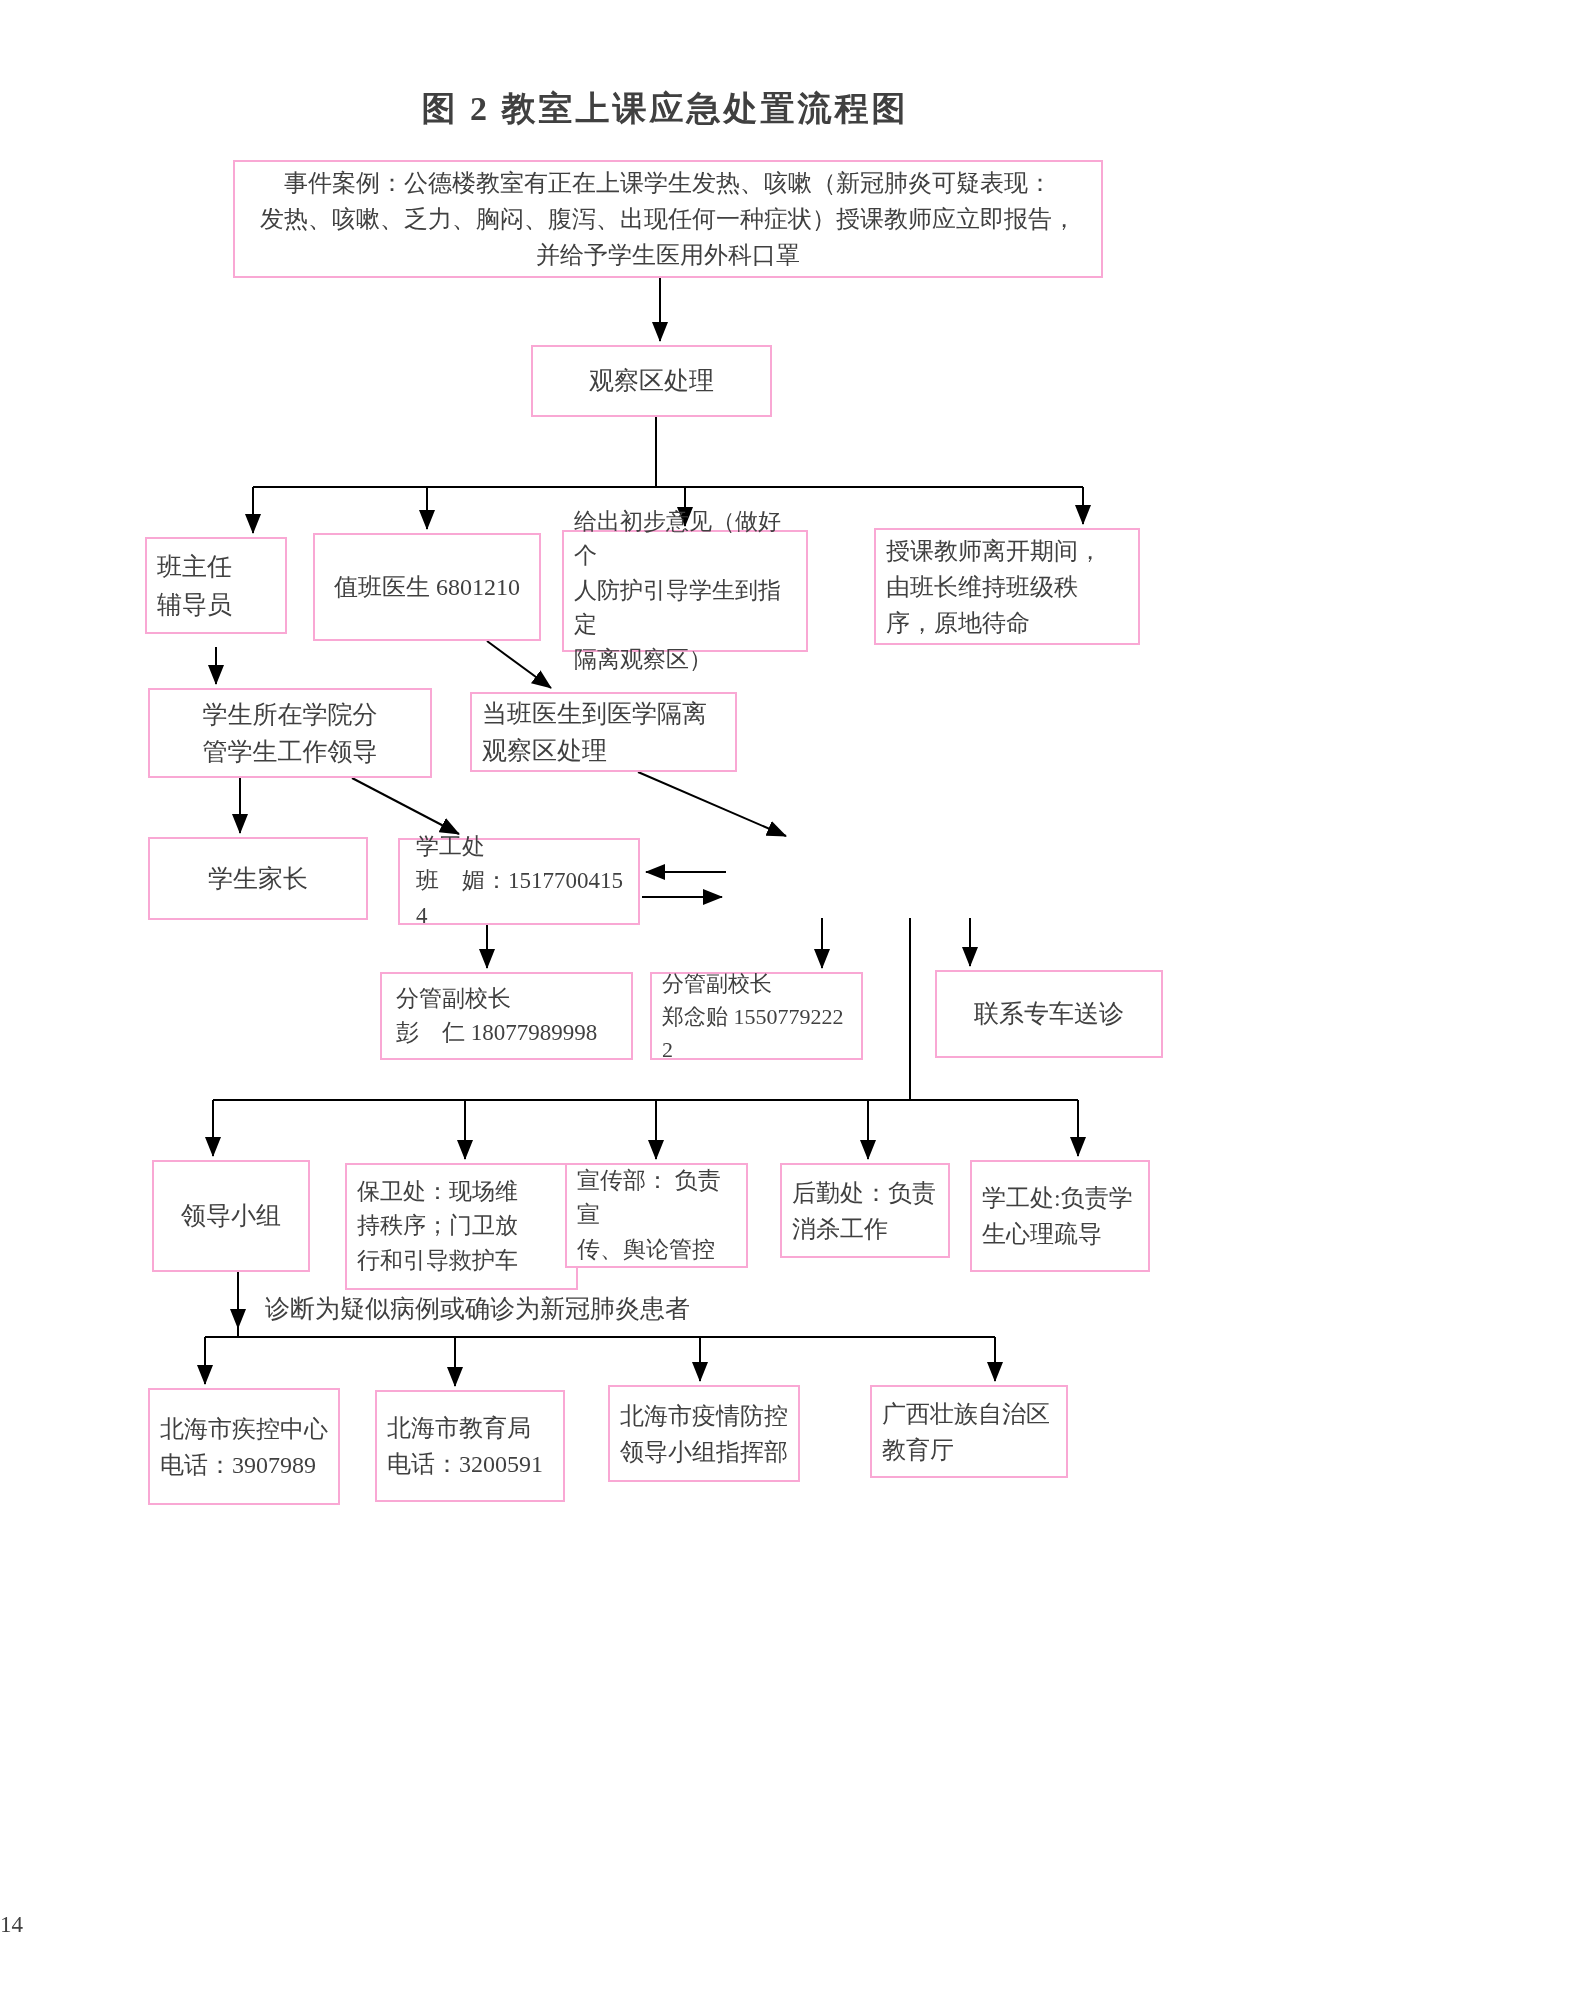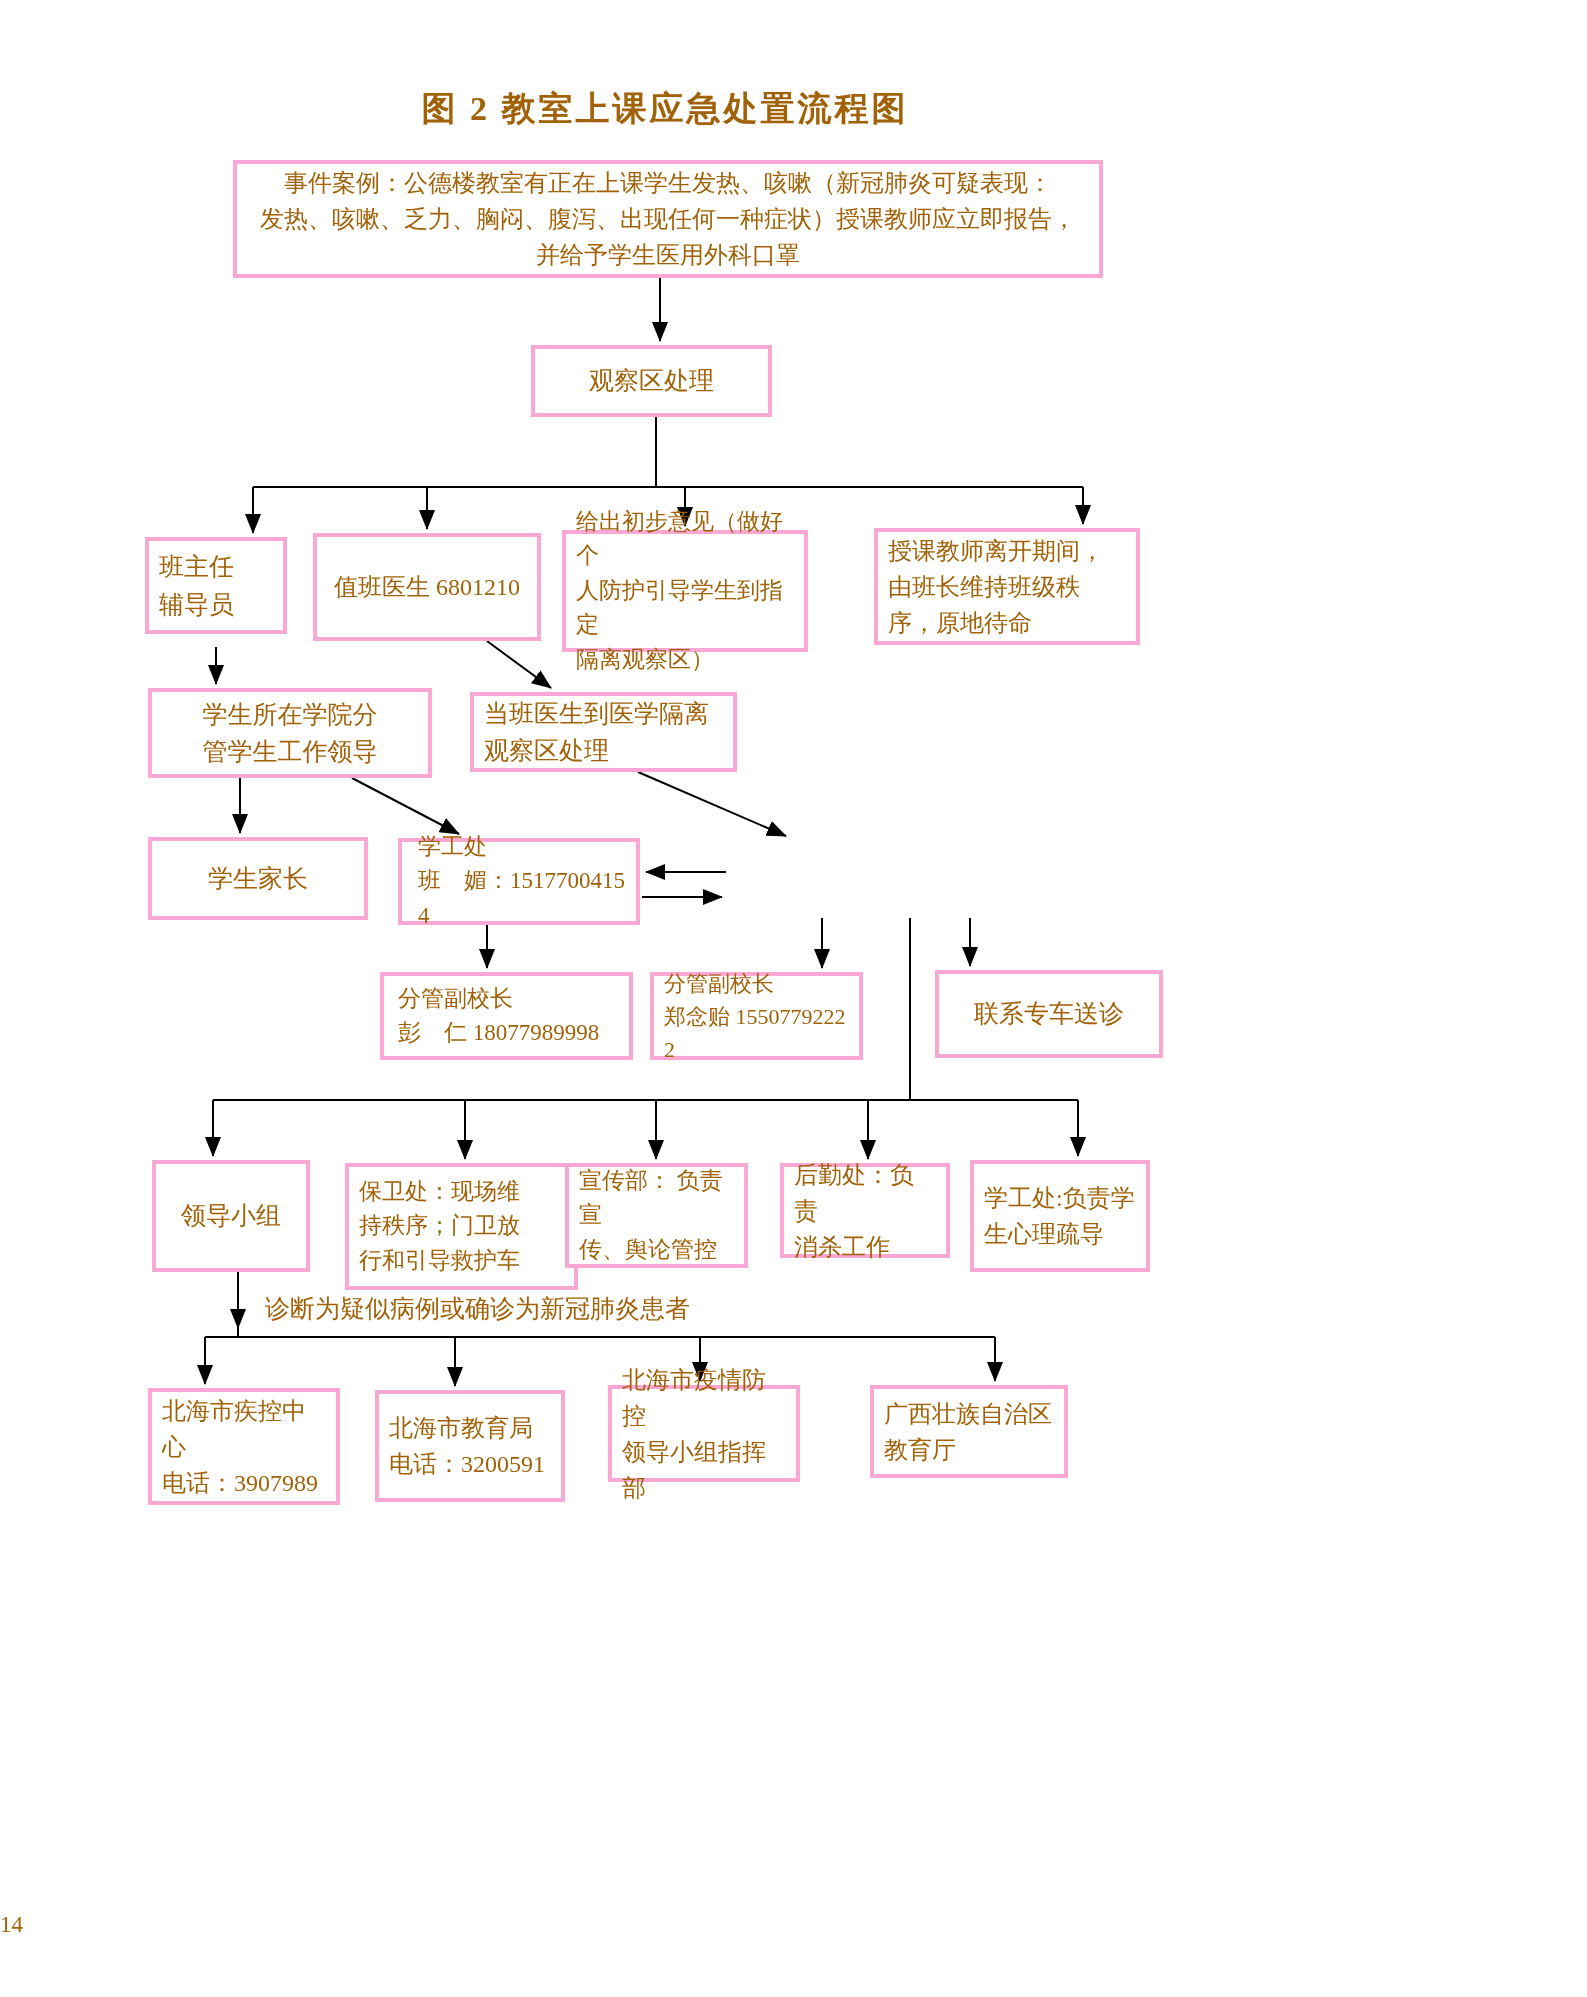--- a/index.html
+++ b/index.html
@@ -1,31 +1,31 @@
 <!DOCTYPE html>
 <html><head>
 <meta charset="utf-8">
 <style>
   html,body { margin:0; padding:0; background:#fff; }
   .page {
     position:relative;
     width:1587px; height:1997px;
     background:#fff;
     font-family:"Liberation Serif","DejaVu Serif",serif;
-    color:#a16207;
+    color:#404040;
     overflow:hidden;
   }
   .title {
     position:absolute; top:86px; left:0; width:1330px;
     text-align:center; font-size:34px; font-weight:bold; letter-spacing:3px;
   }
   svg.arrows { position:absolute; top:0; left:0; }
   .node {
     position:absolute;
-    border:4px solid #f9a8d4;
+    border:2px solid #f9a8d4;
     box-sizing:border-box;
     display:flex; flex-direction:column; justify-content:center;
     font-size:25px; line-height:1.5;
     white-space:pre-line; word-break:break-all;
     padding:4px 10px;
     background:#fff;
   }
   .center { text-align:center; }
   .left { text-align:left; }
   .fs24 { font-size:24px; }

